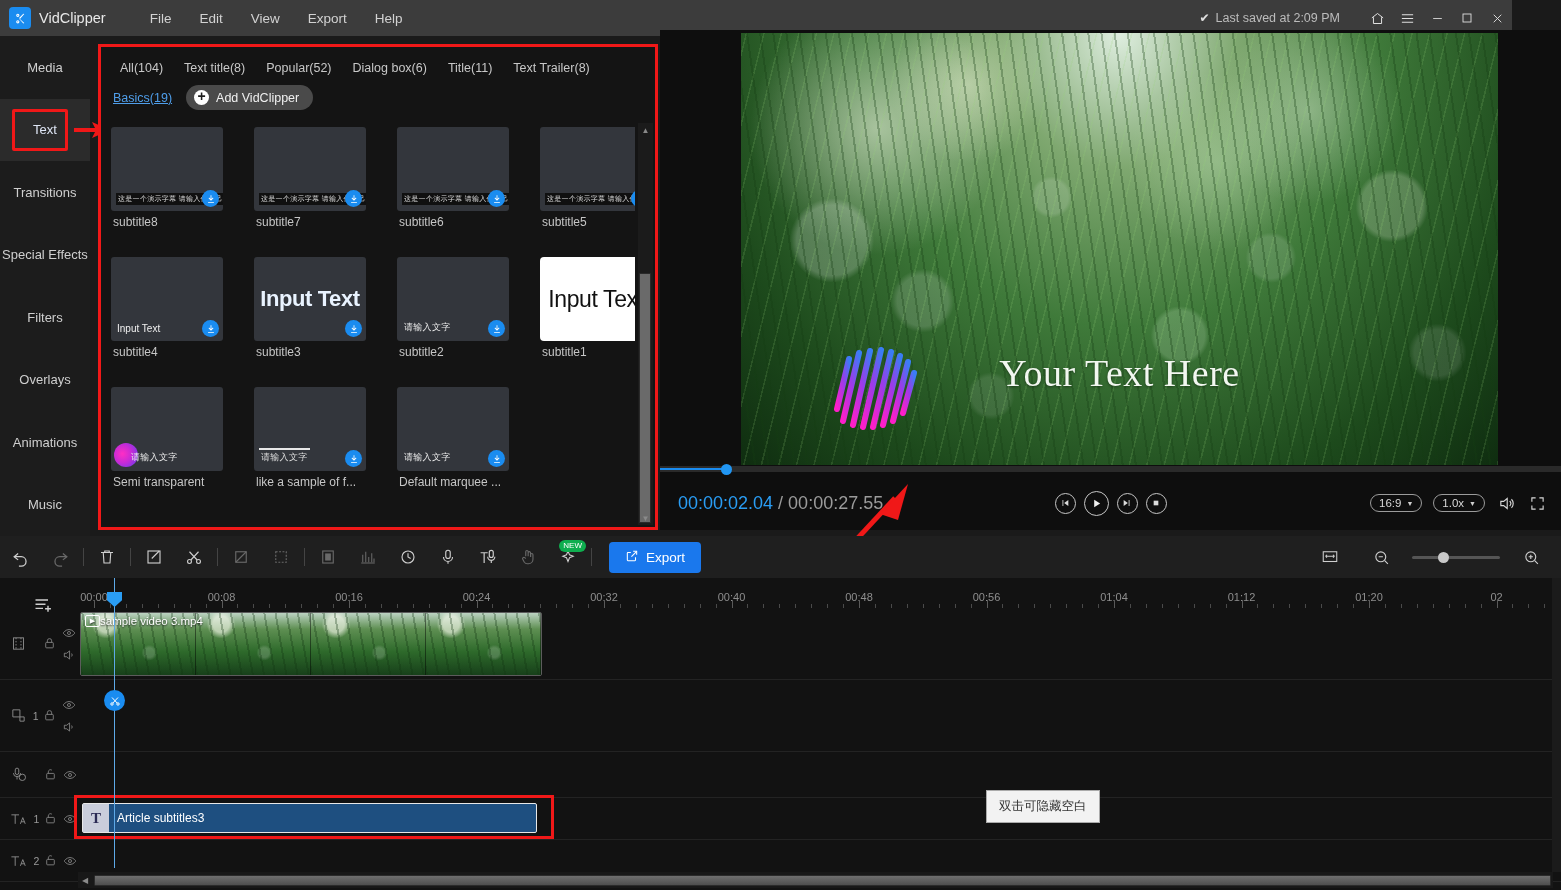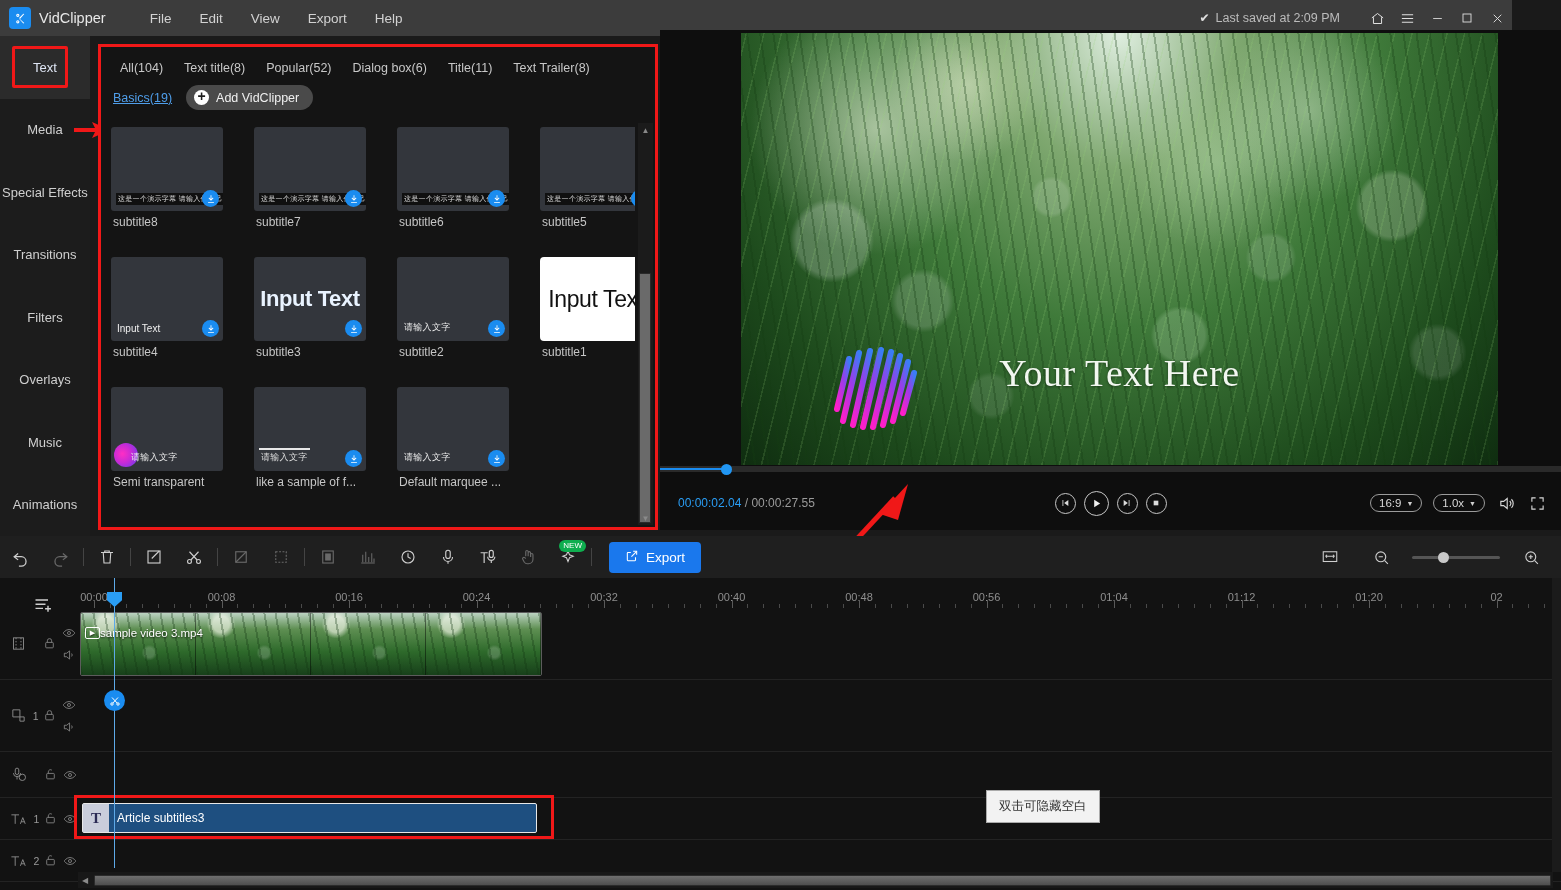--- a/index.html
+++ b/index.html
@@ -209,21 +209,21 @@
     background: #1a8cf0;
   }
   .prog-knob {
     position: absolute; left: 61px; top: -2px; width: 11px; height: 11px;
     border-radius: 50%; background: #2196f3;
   }
   .ctrl-bar {
     position: absolute; left: 0; right: 0; top: 446px; height: 54px;
     display: flex; align-items: center; background: #0e0e0e;
   }
-  .timecode { margin-left: 18px; font-size: 12px; color: #2a9df4; }
+  .timecode { margin-left: 18px; font-size: 18px; color: #2a9df4; }
   .timecode .total { color: #9b9b9b; }
   .play-group {
     position: absolute; left: 50%; transform: translateX(-50%);
     display: flex; align-items: center; gap: 8px;
   }
   .cbtn {
     width: 21px; height: 21px; border: 1.5px solid #c6c6c6; border-radius: 50%;
     display: flex; align-items: center; justify-content: center; cursor: default;
   }
   .cbtn.big { width: 25px; height: 25px; }
@@ -308,21 +308,21 @@
       radial-gradient(circle at 60% 64%, rgba(255,255,255,.18) 0 6%, transparent 10%),
       linear-gradient(#bcd3c2 0%, #5e8f52 26%, #2e6a2b 62%, #17401a 100%);
     border-right: 1px solid rgba(0,0,0,.45);
     position: relative;
   }
   .frame::after {
     content: ""; position: absolute; inset: 0;
     background: repeating-linear-gradient(80deg, rgba(16,52,16,.3) 0 2px, transparent 2px 11px);
   }
   .clip-name {
-    position: absolute; left: 4px; top: 14px; font-size: 11.5px; color: #fff;
+    position: absolute; left: 4px; top: 2px; font-size: 11.5px; color: #fff;
     display: flex; align-items: center; gap: 0; z-index: 3;
     text-shadow: 0 1px 2px rgba(0,0,0,.8);
   }
   .clip-badge {
     width: 15px; height: 12px; border: 1px solid #fff; border-radius: 2px;
     display: flex; align-items: center; justify-content: center; font-size: 7px;
   }
 
   .clip-text {
     position: absolute; left: 82px; top: 5px; width: 455px; height: 30px;
@@ -418,44 +418,44 @@
       </div>
       <div class="winbtn close">
         <svg width="13" height="13" viewBox="0 0 24 24" stroke="#e0e0e0" stroke-width="1.7">
             <path d="M5 5l14 14M19 5L5 19"></path>
           </svg>
       </div>
     </div>
   </div>
 
   <div class="sidebar">
+    <div class="side-item">
+      <span class="side-label">Media</span>
+    </div>
     <div class="side-item active">
       <span class="side-label">Text</span>
       <span class="sel-box"></span>
     </div>
     <div class="side-item">
-      <span class="side-label">Media</span>
+      <span class="side-label">Transitions</span>
     </div>
     <div class="side-item">
       <span class="side-label">Special Effects</span>
     </div>
     <div class="side-item">
-      <span class="side-label">Transitions</span>
-    </div>
-    <div class="side-item">
       <span class="side-label">Filters</span>
     </div>
     <div class="side-item">
       <span class="side-label">Overlays</span>
     </div>
     <div class="side-item">
+      <span class="side-label">Animations</span>
+    </div>
+    <div class="side-item">
       <span class="side-label">Music</span>
-    </div>
-    <div class="side-item">
-      <span class="side-label">Animations</span>
     </div>
   </div>
 
   <svg class="arrow-text" viewBox="0 0 36 18">
     <path d="M36 9 L18 1 L21 7 L0 7 L0 11 L21 11 L18 17 Z" fill="#f01818"></path>
   </svg>
 
   <div class="library">
     <div class="tabs">
       <div class="tab">All(104)</div>

